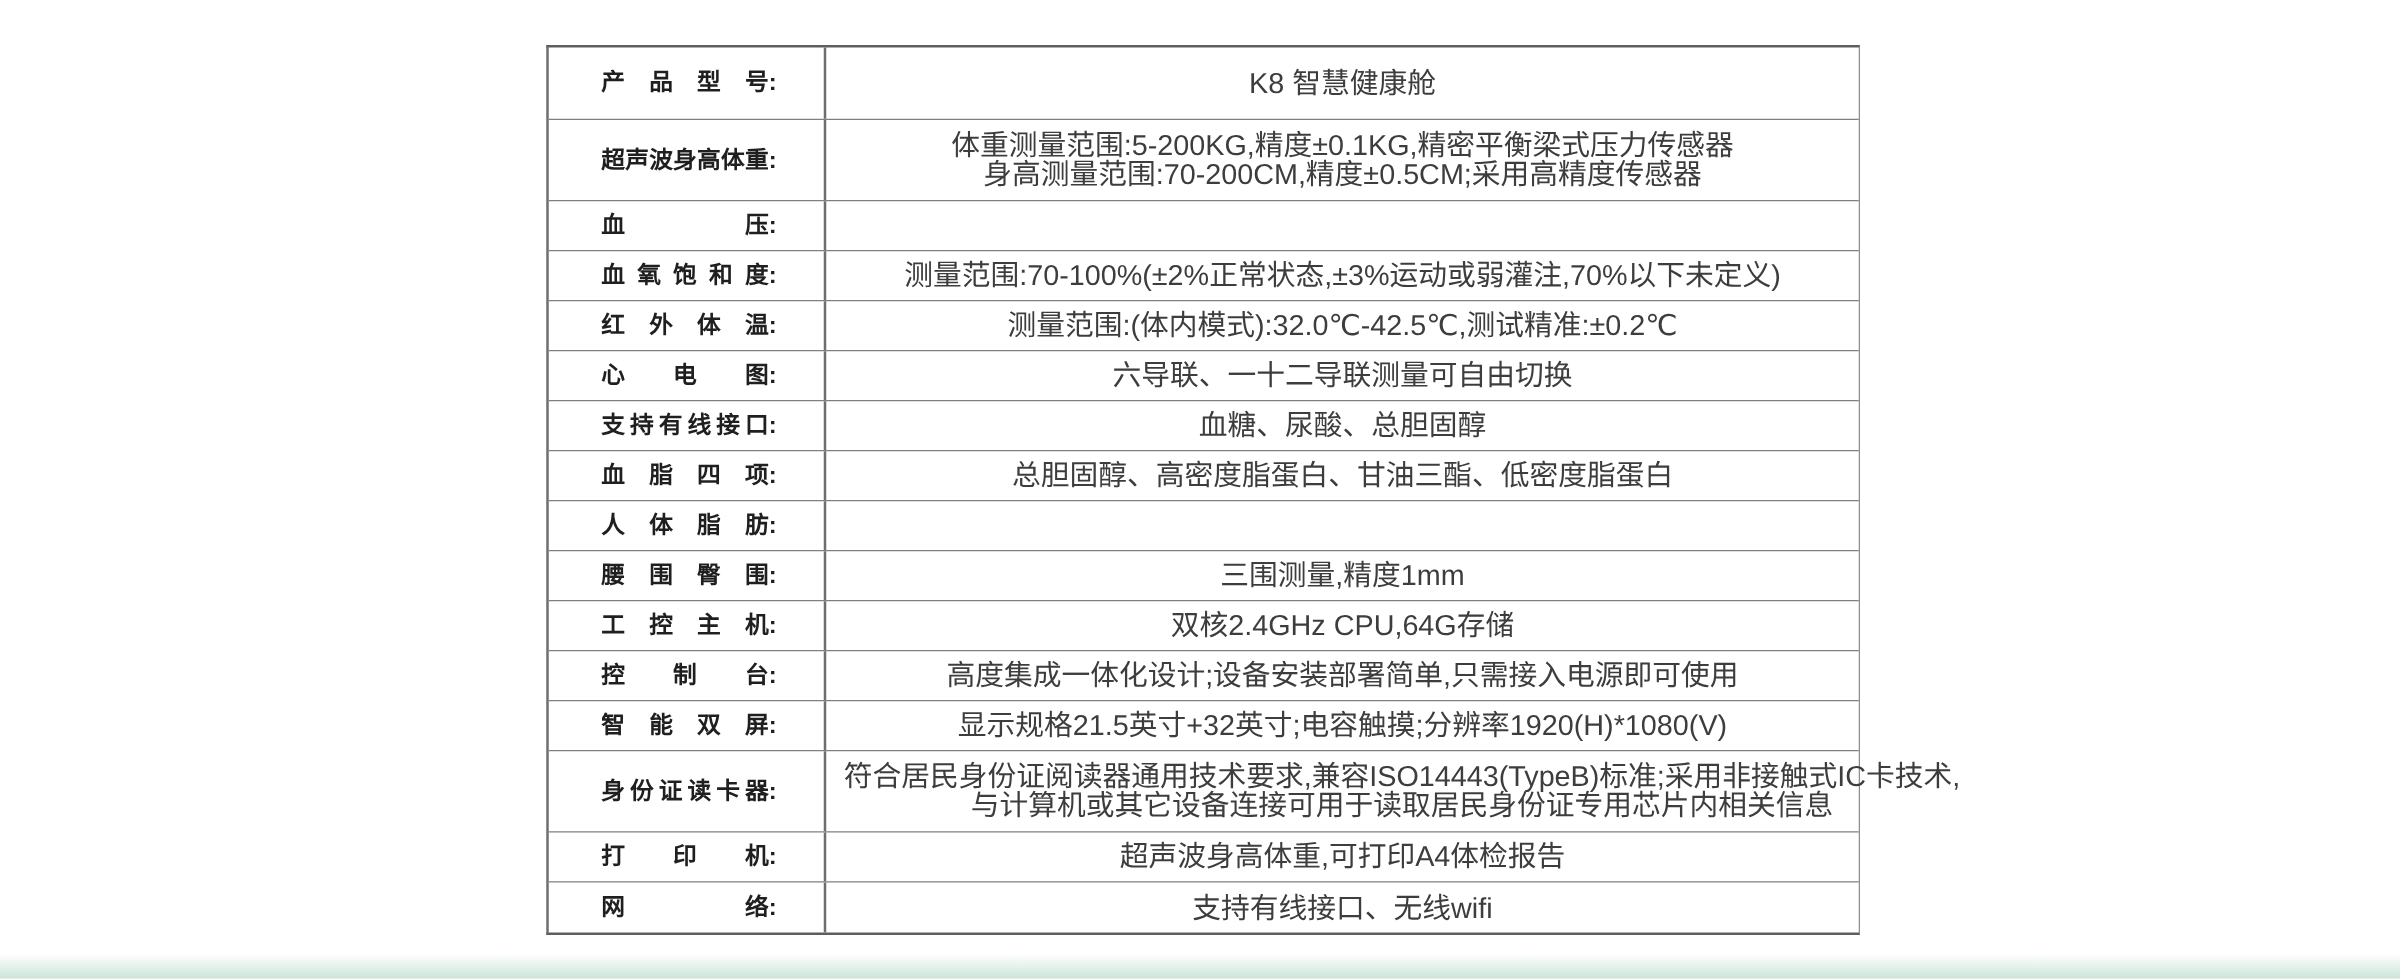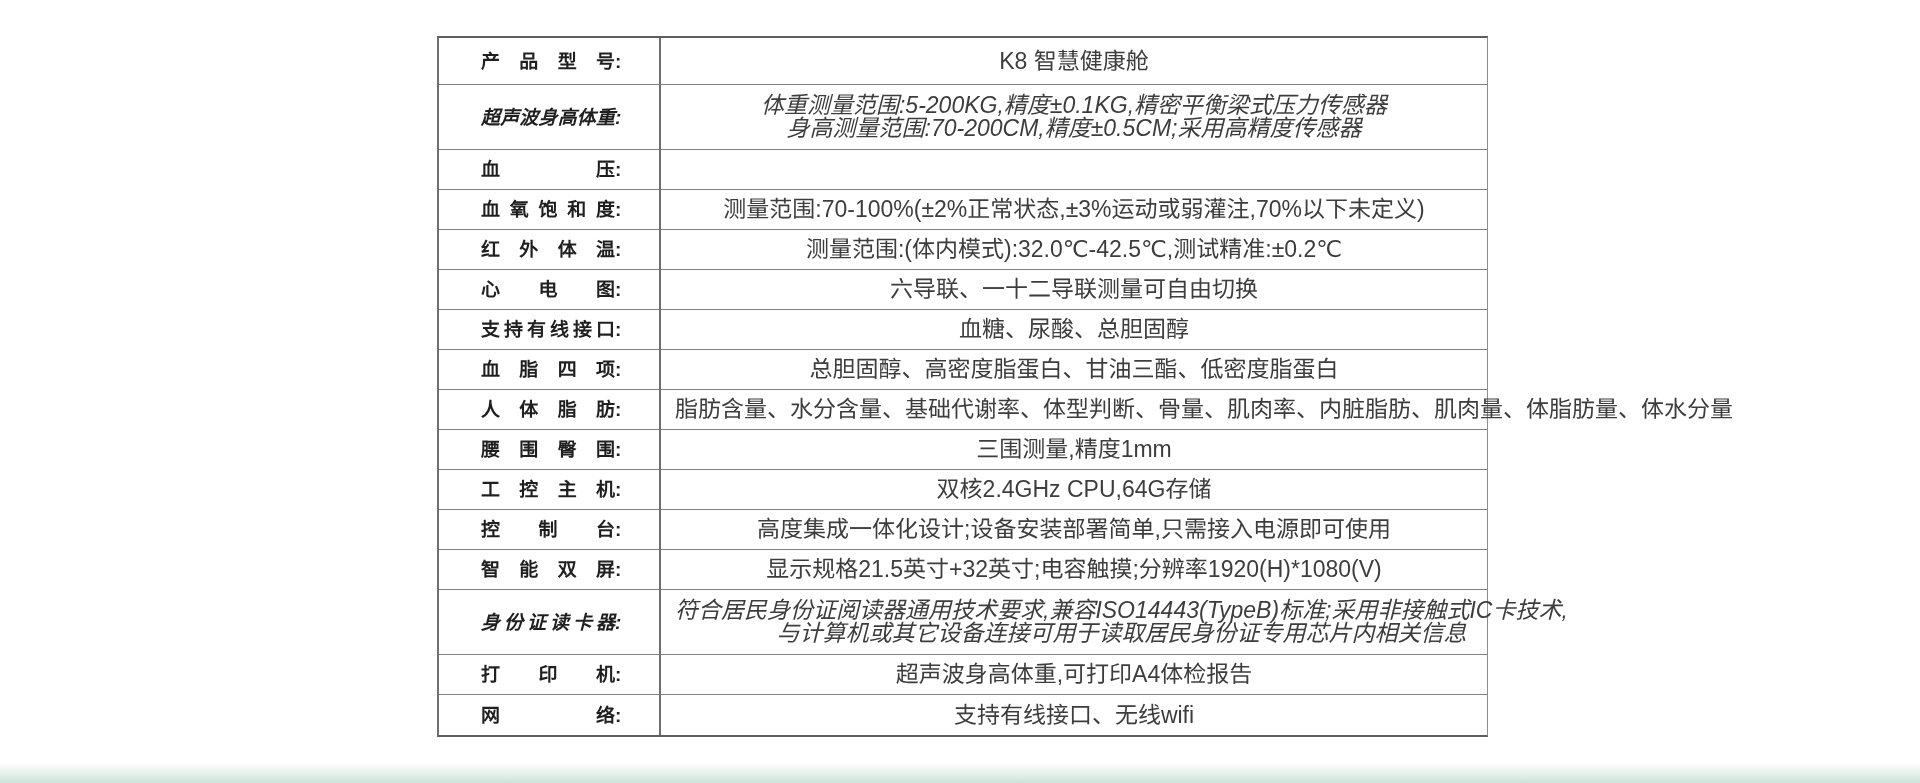--- a/index.html
+++ b/index.html
@@ -23,23 +23,23 @@
     border-right: 1px solid #8d8d8d;
     background: #ffffff;
   }
 
   .spec-row {
     display: flex;
     align-items: stretch;
     height: 40px;
     border-bottom: 1px solid #808080;
   }
-  .spec-row:first-child { height: 47px; }
+  .spec-row:first-child { height: 58px; }
   .spec-row:last-child { border-bottom: none; }
-  .spec-row.multi { height: 65px; font-style: italic; }
+  .spec-row.multi { height: 65px; }
 
   .spec-label {
     width: 222px;
     flex: 0 0 222px;
     border-right: 2px solid #6e6e6e;
     display: flex;
     align-items: center;
     padding-left: 42px;
   }
   .label-text {
@@ -168,23 +168,20 @@
     <div class="spec-value">
           <div class="value-line">总胆固醇、高密度脂蛋白、甘油三酯、低密度脂蛋白</div>
         </div>
   </div>
 
   <div class="spec-row">
     <div class="spec-label">
       <span class="label-text">人体脂肪</span>
           <span class="label-colon">:</span>
     </div>
-    <div class="spec-value">
-          <div class="value-line">脂肪含量、水分含量、基础代谢率、体型判断、骨量、肌肉率、内脏脂肪、肌肉量、体脂肪量、体水分量</div>
-        </div>
   </div>
 
   <div class="spec-row">
     <div class="spec-label">
       <span class="label-text">腰围臀围</span>
           <span class="label-colon">:</span>
     </div>
     <div class="spec-value">
           <div class="value-line">三围测量,精度1mm</div>
         </div>

